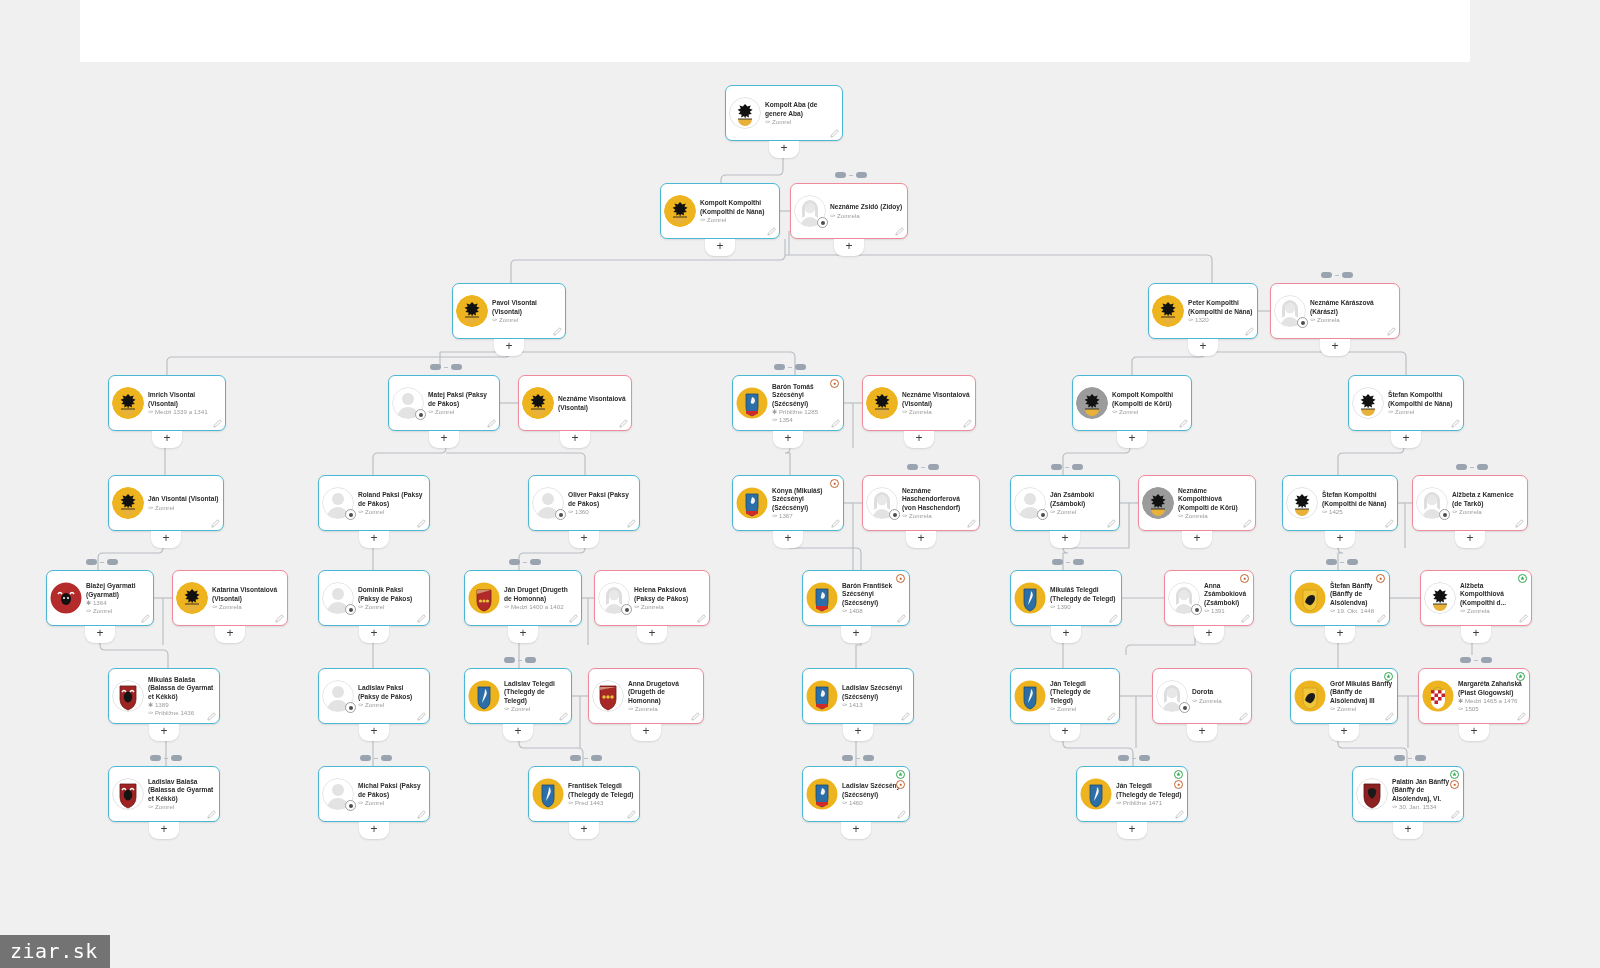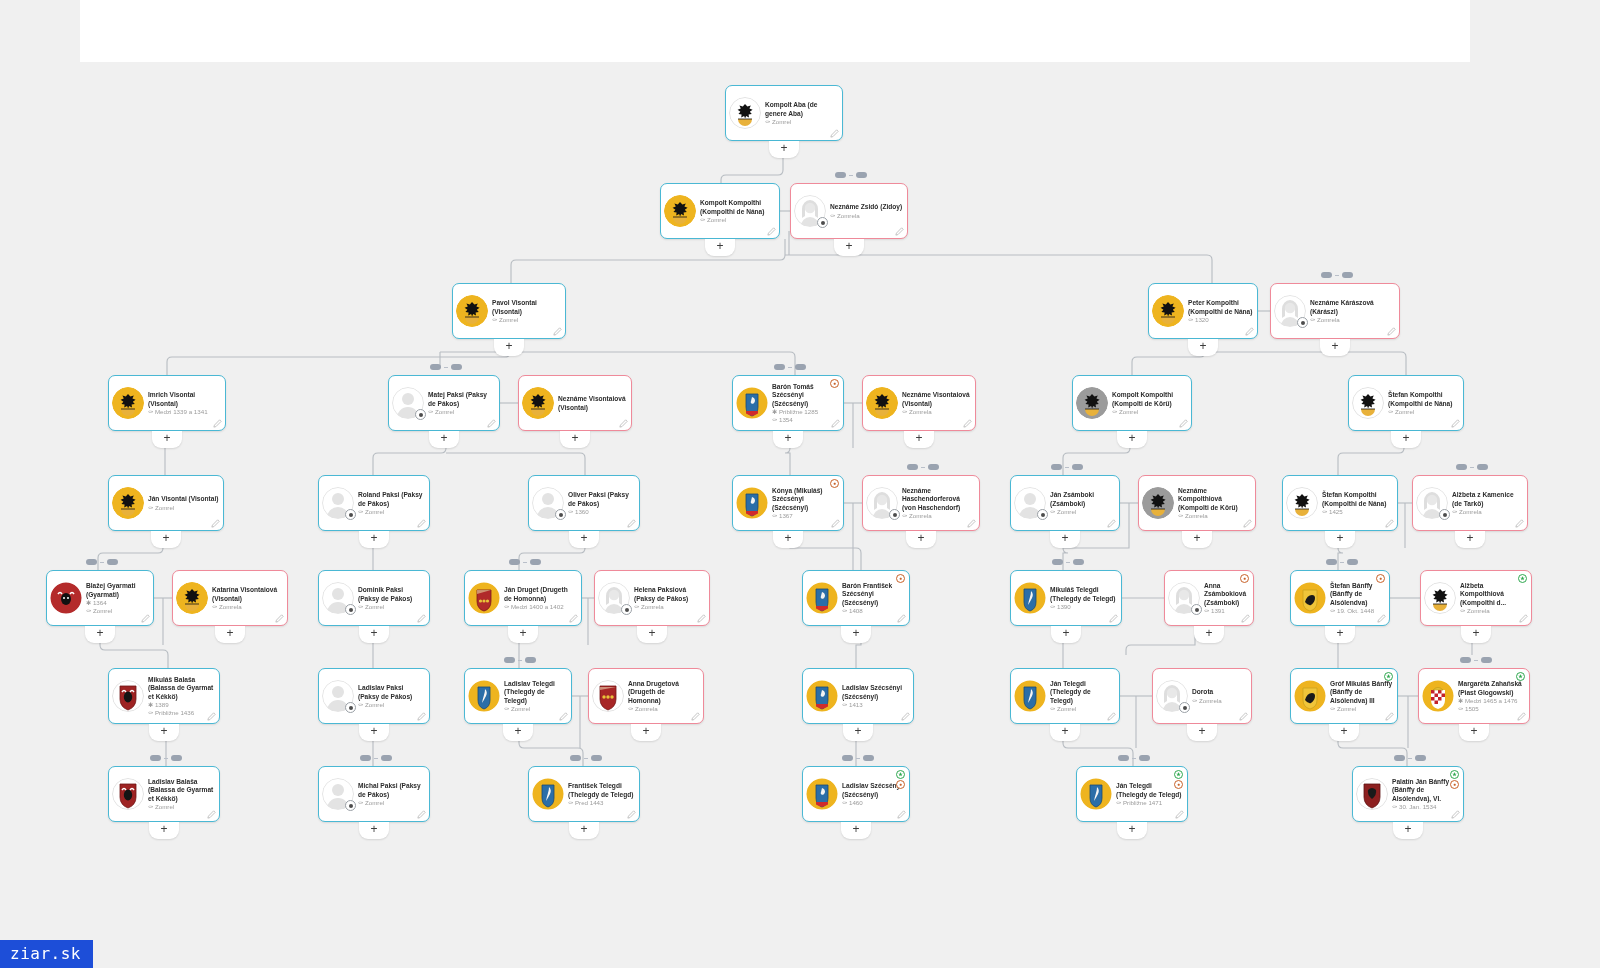--- a/index.html
+++ b/index.html
@@ -105,23 +105,23 @@
 
   
   .pill-group { position: absolute; display: flex; align-items: center; gap: 3px; }
   .pill {
     width: 11px; height: 6px; border-radius: 3px; background: #9aa3b0;
   }
   .pill-gap { width: 4px; height: 1px; background: #b9bfc9; }
 
   .watermark {
     position: absolute; left: 0; bottom: 0;
-    background: #1d4ed8; color: #fff;
+    background: #737373; color: #fff;
     font-family: "DejaVu Sans Mono", monospace;
-    font-size: 16px; padding: 4px 12px 5px 10px;
+    font-size: 20px; padding: 4px 12px 5px 10px;
     letter-spacing: .5px;
   }
 </style>
 </head>
 <body>
 
 <div id="stage">
   <div class="top-band-left"></div>
   <div class="top-band"></div>
   <div class="top-band-right"></div>

